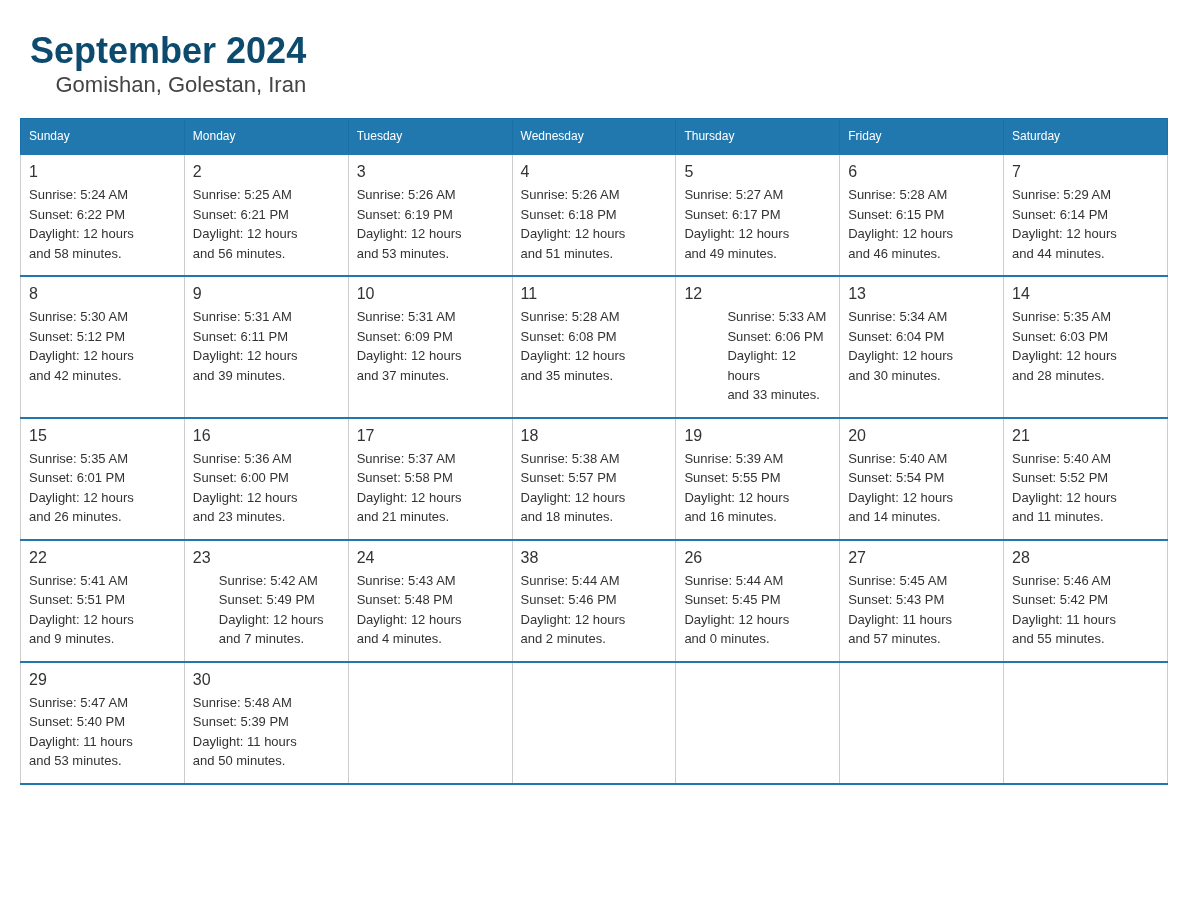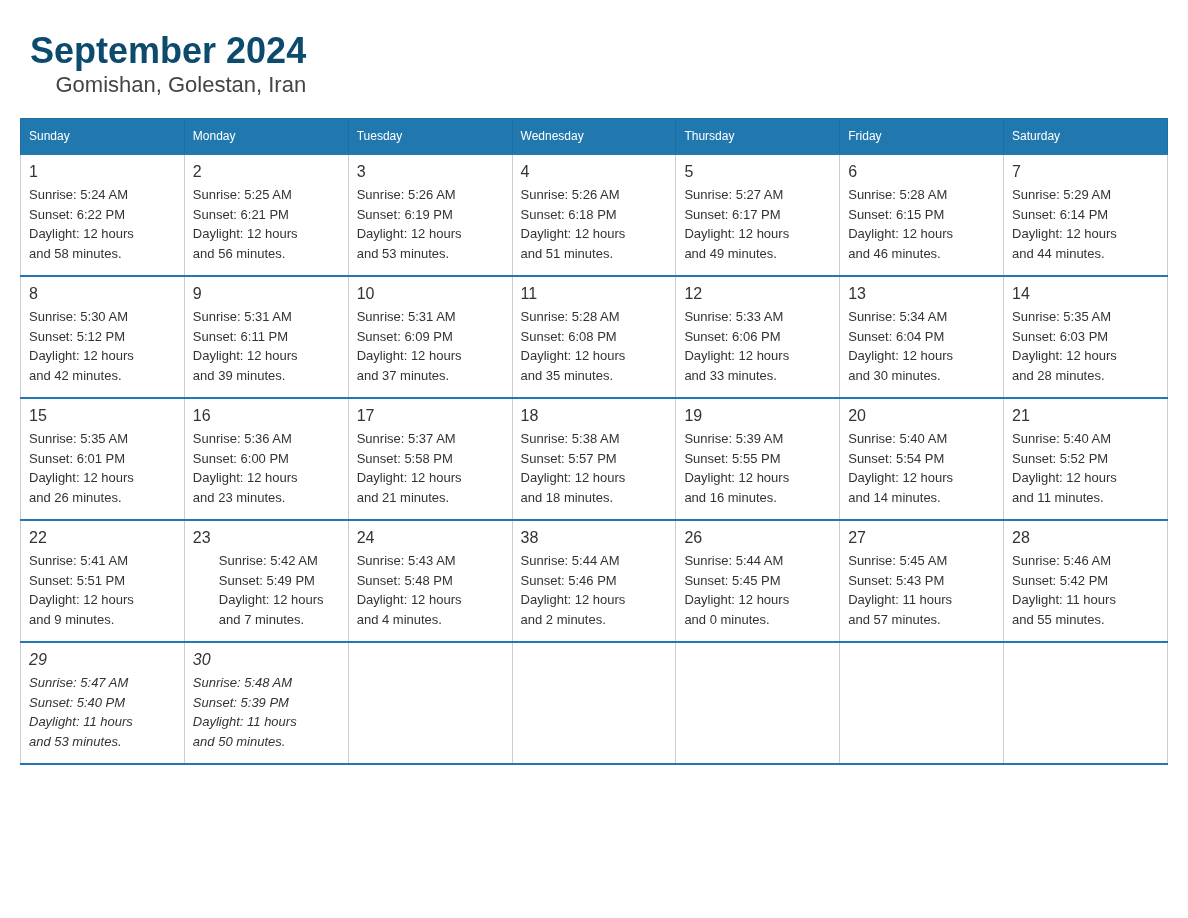--- a/index.html
+++ b/index.html
@@ -85,21 +85,20 @@
       font-weight: normal;
       margin-bottom: 4px;
       display: block;
     }
     .day-info {
       font-size: 13px;
       line-height: 1.5;
     }
     .calendar-table tbody tr:last-child td {
       border-bottom: 2px solid #2178ae;
-      font-style: italic;
     }
     .calendar-table tbody tr td:empty {
       background: #fff;
     }
     .border-top-blue td {
       border-top: 2px solid #2178ae !important;
     }
   </style>
 </head>
 <body>
@@ -199,21 +198,21 @@
         </td>
         <td>
           <span class="day-number">11</span>
           <div class="day-info" style="white-space: pre-line;">Sunrise: 5:28 AM
 Sunset: 6:08 PM
 Daylight: 12 hours
 and 35 minutes.</div>
         </td>
         <td>
           <span class="day-number">12</span>
-          <div class="day-info" style="white-space: pre-line;">Sunrise: 5:33 AM
+          <div class="day-info" style="white-space: pre-line; margin-left: 43px;">Sunrise: 5:33 AM
 Sunset: 6:06 PM
 Daylight: 12 hours
 and 33 minutes.</div>
         </td>
         <td>
           <span class="day-number">13</span>
           <div class="day-info" style="white-space: pre-line;">Sunrise: 5:34 AM
 Sunset: 6:04 PM
 Daylight: 12 hours
 and 30 minutes.</div>

